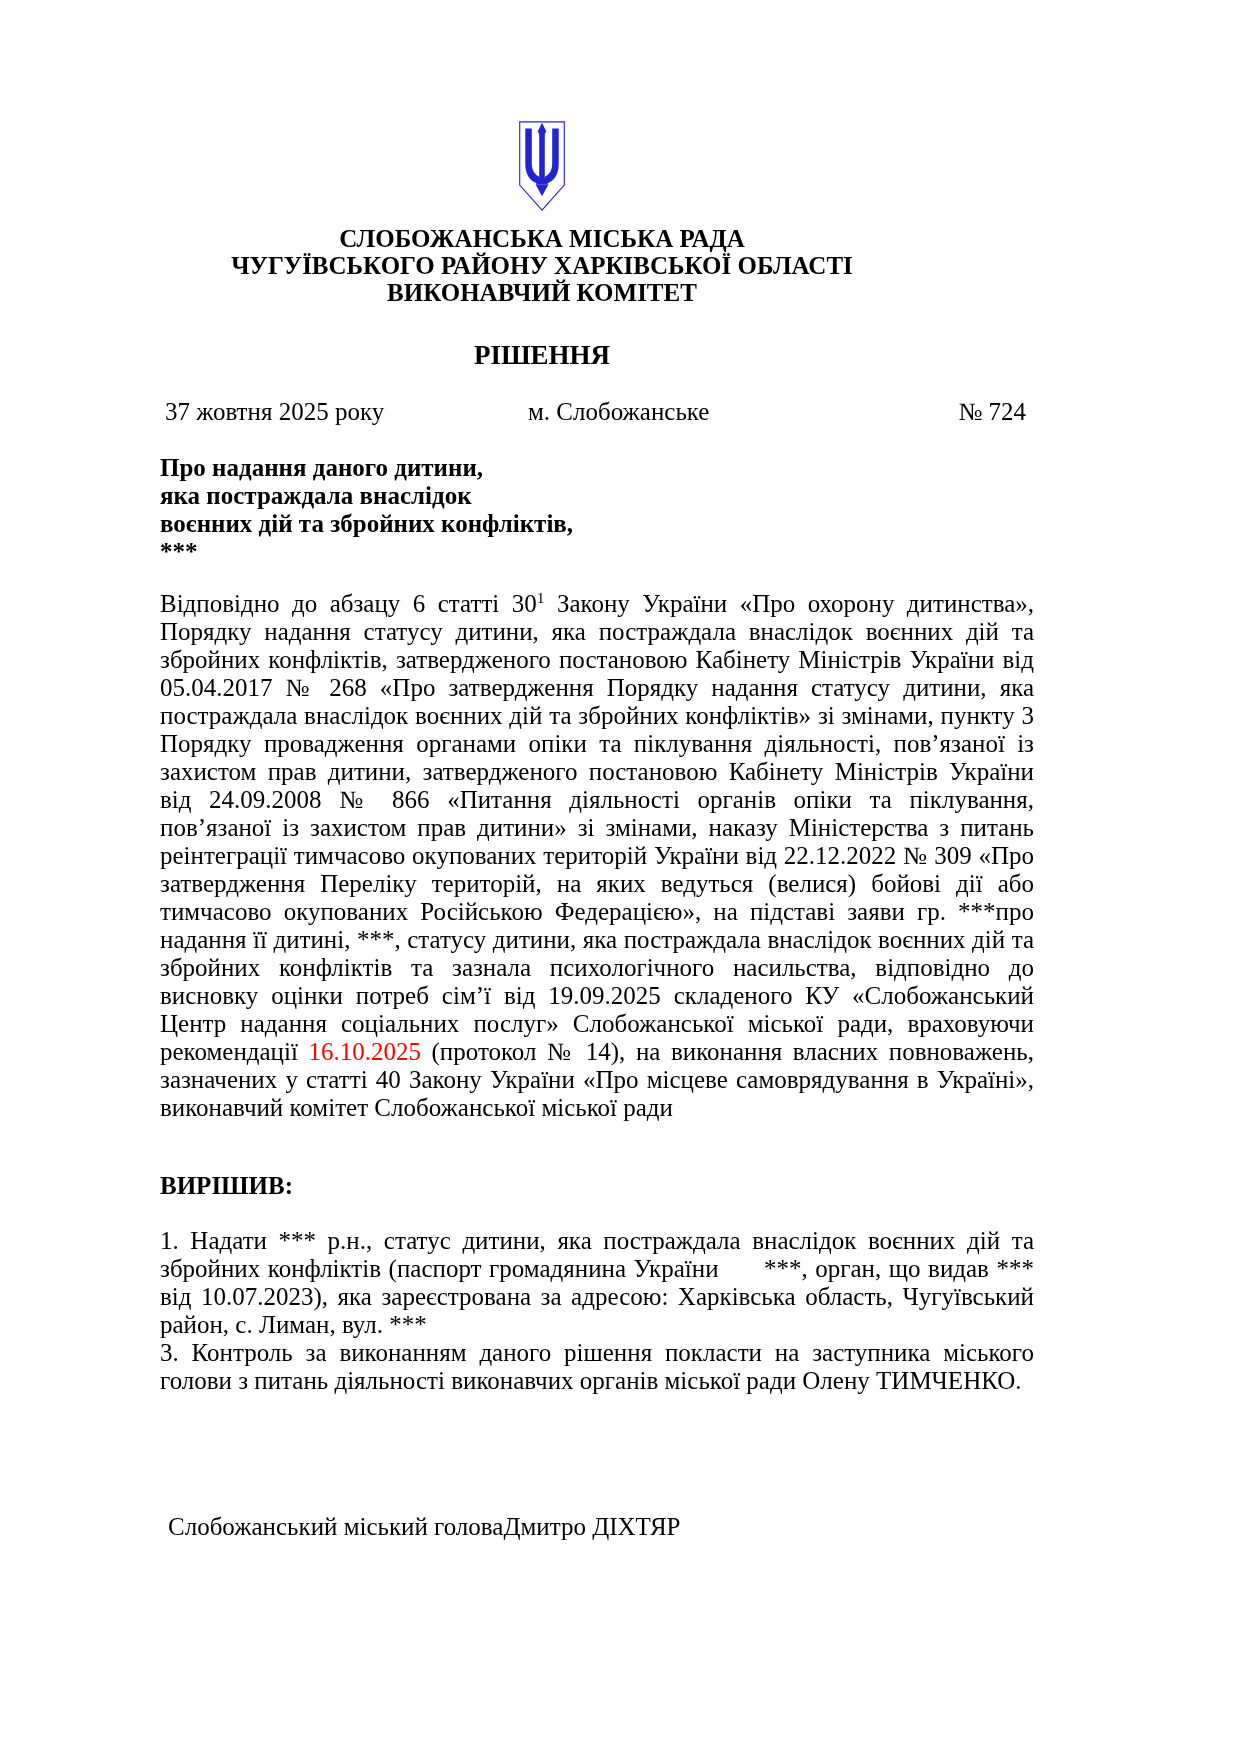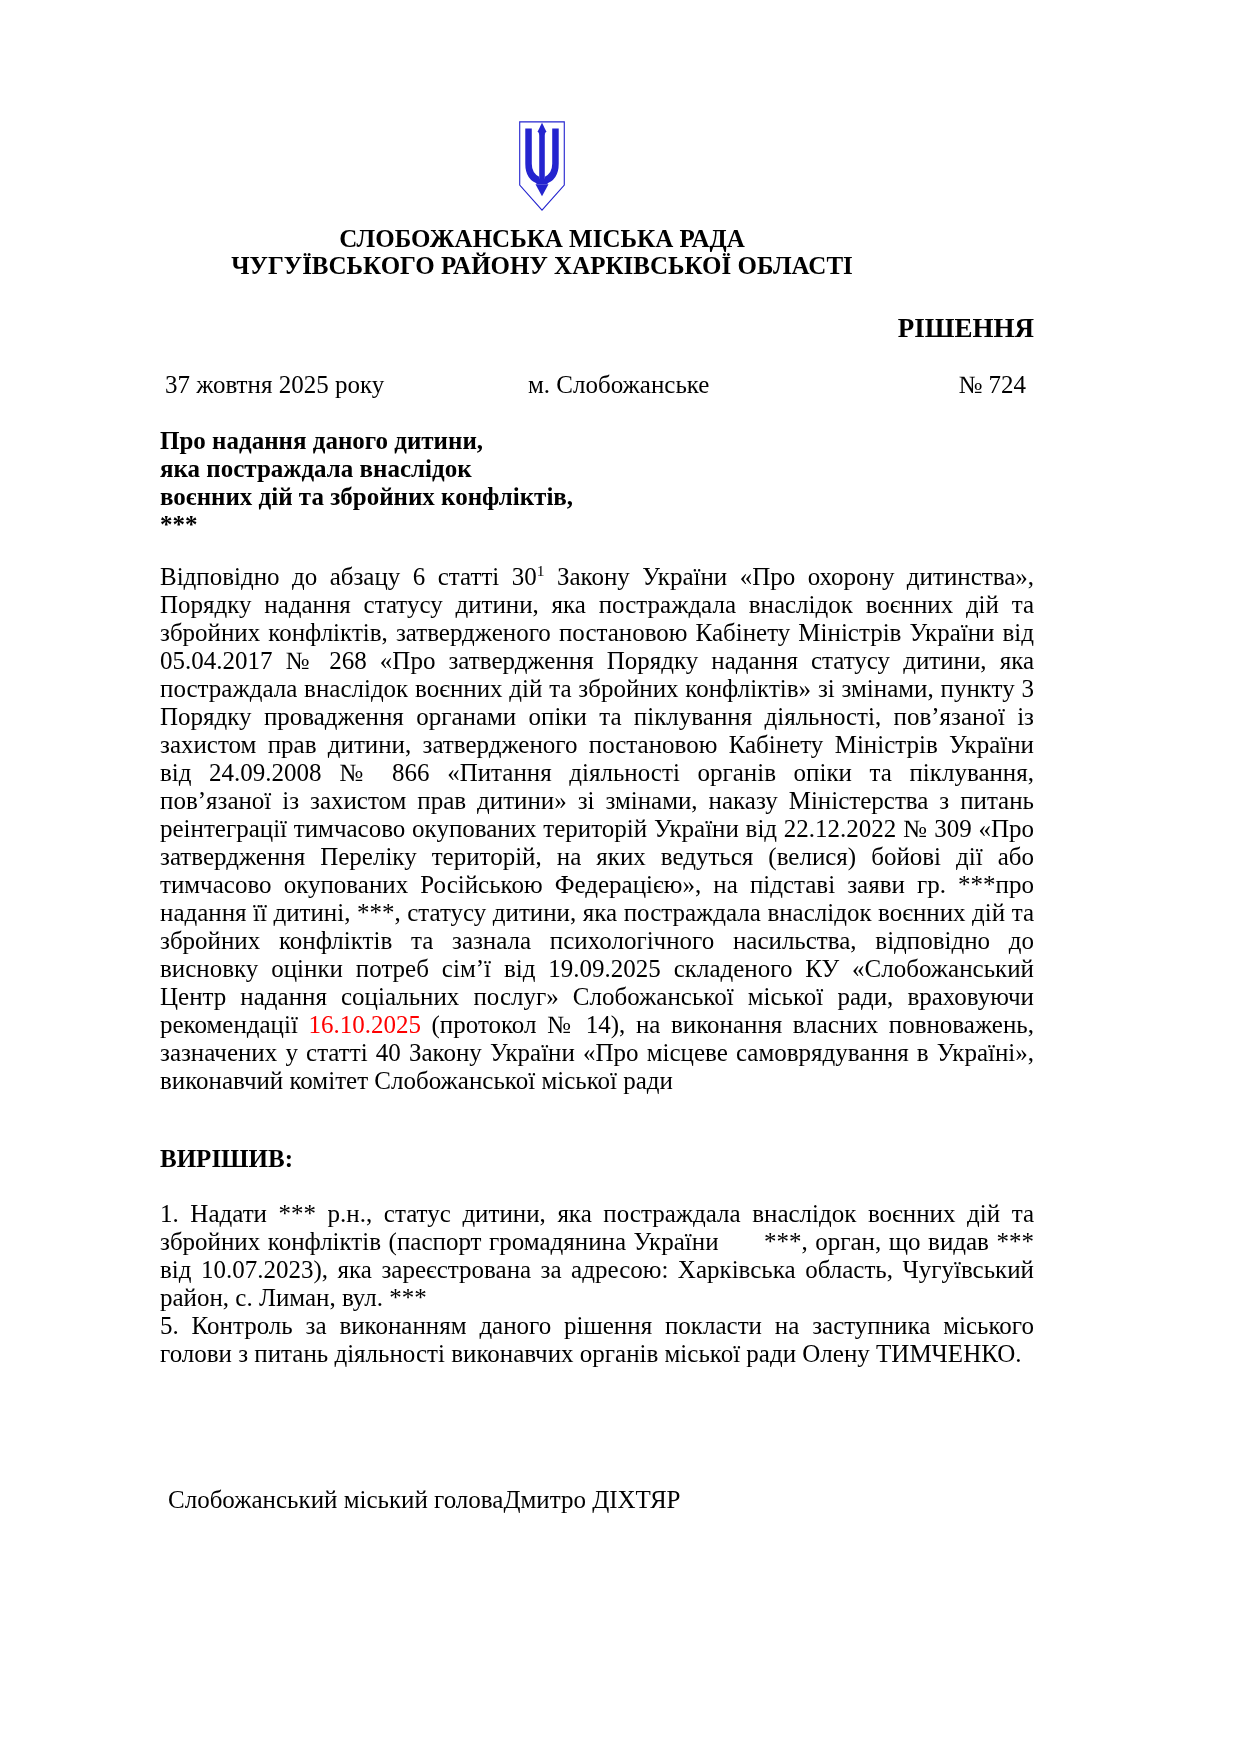--- a/index.html
+++ b/index.html
@@ -13,21 +13,21 @@
     line-height: 28px;
     box-sizing: border-box;
     padding: 118px 62px 0 160px;
     position: relative;
     overflow: hidden;
   }
   .center-shift { margin-left: -110px; text-align: center; }
   .emblem-wrap { text-align: center; }
   .emblem { display: inline-block; width: 52px; height: 97px; vertical-align: top; }
   .org-block { margin-top: 10px; font-weight: bold; font-size: 25px; line-height: 27px; }
-  .doc-type { margin-top: 34px; font-weight: bold; font-size: 27px; line-height: 30px; text-align: right; }
+  .doc-type { margin-top: 34px; font-weight: bold; font-size: 27px; line-height: 30px; }
   .dateline { margin-top: 28px; position: relative; height: 28px; white-space: nowrap; }
   .dateline .place { position: absolute; left: 368px; top: 0; }
   .dateline .number { position: absolute; right: 8px; top: 0; margin-left: 48px; }
   .dateline .date { padding-left: 5px; }
   .subject { margin-top: 28px; font-weight: bold; line-height: 28px; }
   .subject span { display: block; }
   .preamble { margin: 24px 0 0 0; text-align: justify; }
   sup.fn { font-size: 0.62em; line-height: 0; vertical-align: super; }
   .resolved { margin-top: 50px; font-weight: bold; }
   .items { margin-top: 27px; }
@@ -52,20 +52,21 @@
           <path d="M46 9 H39 V47 Q39 57 31 61 V69 Q46 65 46 47 Z" fill="#2424cf"></path>
           <path d="M22 63 H34 V69 H22 Z" fill="#2424cf"></path>
           <path d="M21 69 H35 L28 82 Z" fill="#2424cf"></path>
         </g>
       </svg>
     </div>
 
     <div class="org-block">
       <div>СЛОБОЖАНСЬКА МІСЬКА РАДА</div>
       <div>ЧУГУЇВСЬКОГО РАЙОНУ ХАРКІВСЬКОЇ ОБЛАСТІ</div>
+      <div>ВИКОНАВЧИЙ КОМІТЕТ</div>
     </div>
 
     <div class="doc-type">РІШЕННЯ</div>
   </div>
 
   <div class="dateline">
     <span class="date">37 жовтня 2025 року</span>
     <span class="place">м. Слобожанське</span>
     <span class="number">№ 724</span>
   </div>
@@ -76,21 +77,21 @@
     <span>воєнних дій та збройних конфліктів,</span>
     <span>***</span>
   </div>
 
   <p class="preamble"><span>Відповідно до абзацу 6 статті 30</span><sup class="fn">1</sup><span> Закону України «Про охорону дитинства», Порядку надання статусу дитини, яка постраждала внаслідок воєнних дій та збройних конфліктів, затвердженого постановою Кабінету Міністрів України від 05.04.2017 № 268 «Про затвердження Порядку надання статусу дитини, яка постраждала внаслідок воєнних дій та збройних конфліктів» зі змінами, пункту 3 Порядку провадження органами опіки та піклування діяльності, пов’язаної із захистом прав дитини, затвердженого постановою Кабінету Міністрів України від 24.09.2008 № 866 «Питання діяльності органів опіки та піклування, пов’язаної із захистом прав дитини» зі змінами, наказу Міністерства з питань реінтеграції тимчасово окупованих територій України від 22.12.2022 № 309 «Про затвердження Переліку територій, на яких ведуться (велися) бойові дії або тимчасово окупованих Російською Федерацією», на підставі заяви гр. ***про надання її дитині, ***, статусу дитини, яка постраждала внаслідок воєнних дій та збройних конфліктів та зазнала психологічного насильства, відповідно до висновку оцінки потреб сім’ї від 19.09.2025 складеного КУ «Слобожанський Центр надання соціальних послуг» Слобожанської міської ради, враховуючи рекомендації </span><span style="color: rgb(255, 0, 0);">16.10.2025</span><span> (протокол № 14), на виконання власних повноважень, зазначених у статті 40 Закону України «Про місцеве самоврядування в Україні», виконавчий комітет Слобожанської міської ради</span></p>
 
   <div class="resolved">ВИРІШИВ:</div>
 
   <div class="items">
     <p>1. Надати *** р.н., статус дитини, яка постраждала внаслідок воєнних дій та збройних конфліктів (паспорт громадянина України&nbsp;&nbsp;&nbsp;&nbsp;&nbsp;&nbsp;***, орган, що видав *** від 10.07.2023), яка зареєстрована за адресою: Харківська область, Чугуївський район, с. Лиман, вул. ***</p>
-    <p>5. Контроль за виконанням даного рішення покласти на заступника міського голови з питань діяльності виконавчих органів міської ради Олену ТИМЧЕНКО.</p>
+    <p>3. Контроль за виконанням даного рішення покласти на заступника міського голови з питань діяльності виконавчих органів міської ради Олену ТИМЧЕНКО.</p>
   </div>
 
   <div class="signature">
     <span class="title">Слобожанський міський голова</span>
     <span class="name">Дмитро ДІХТЯР</span>
   </div>
 
 </div>
 
 </body></html>

